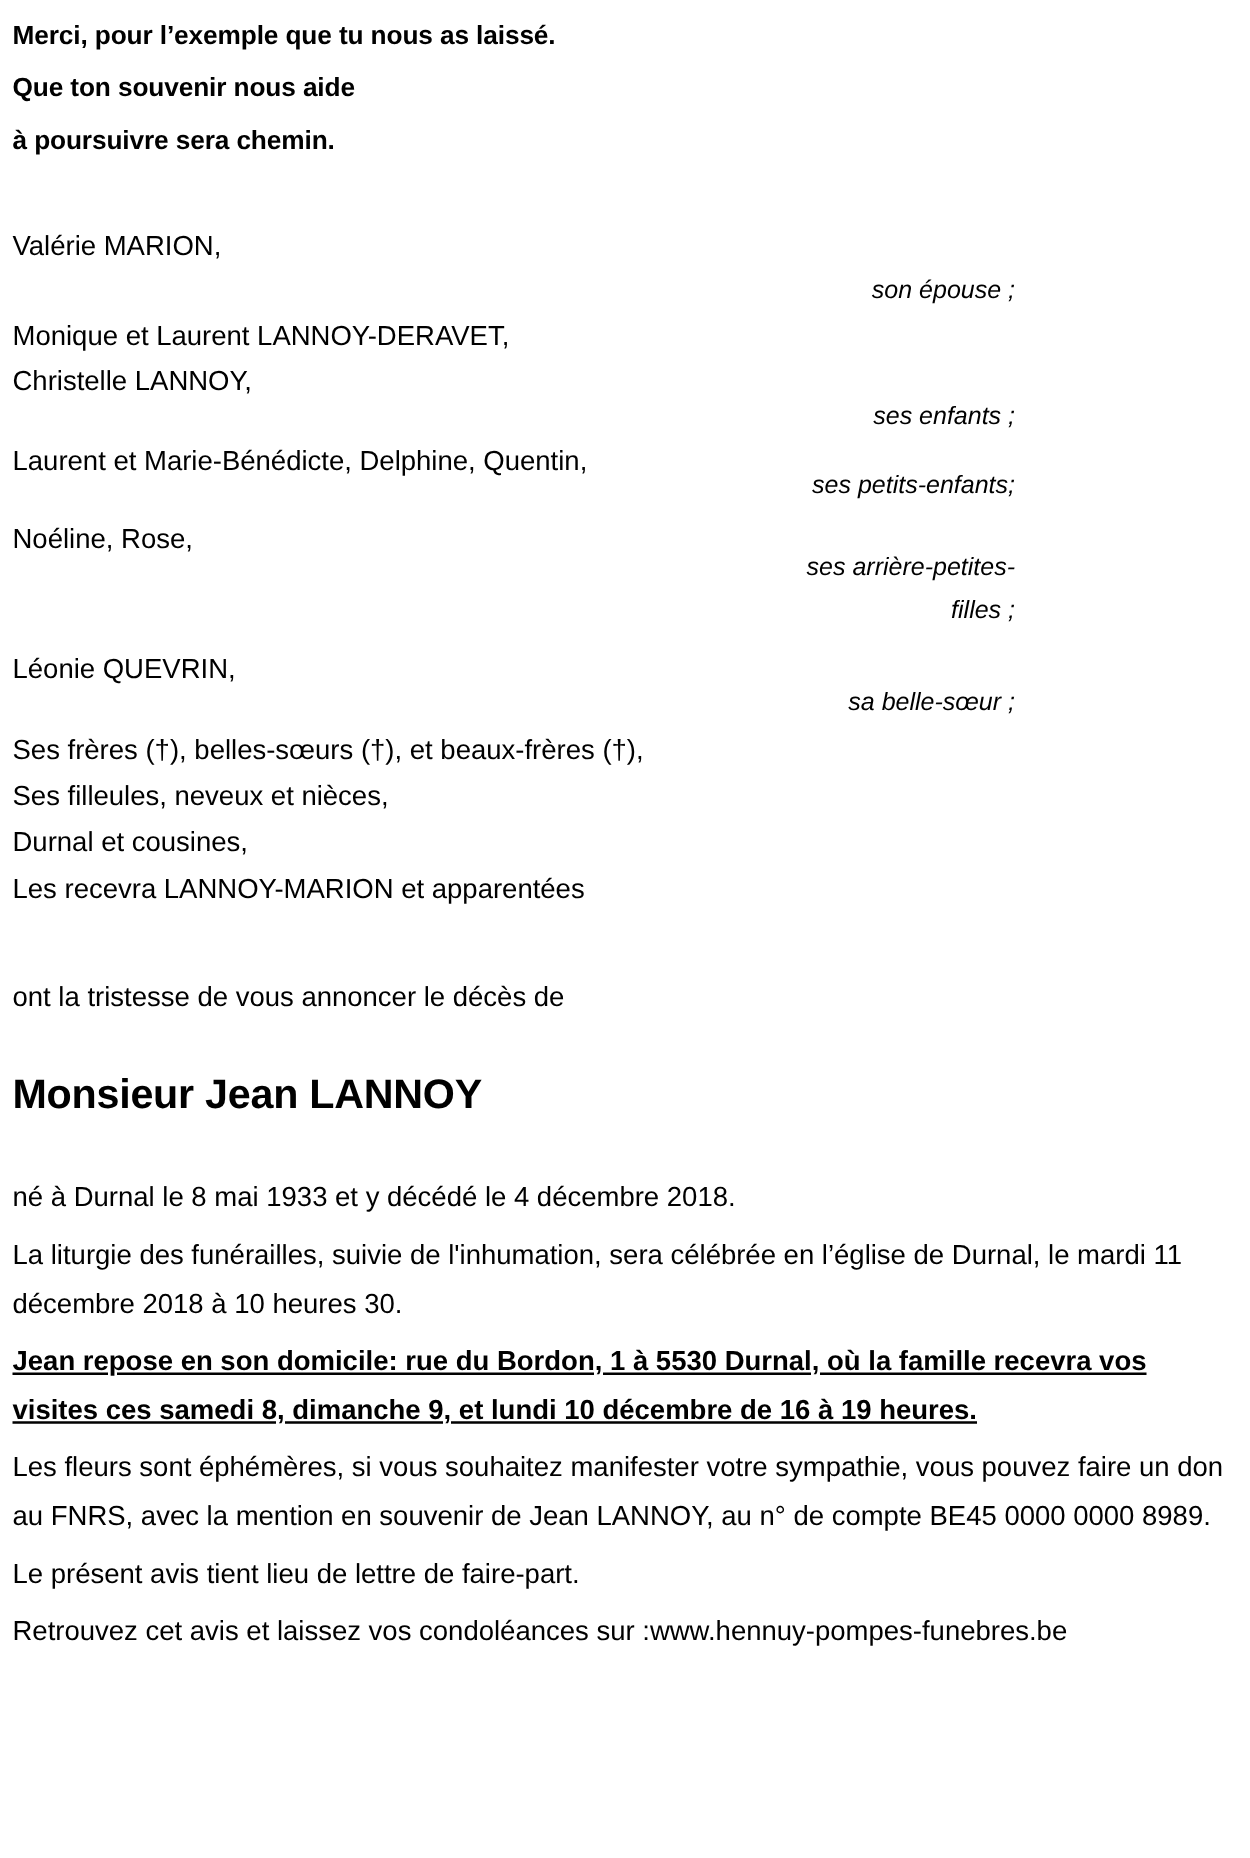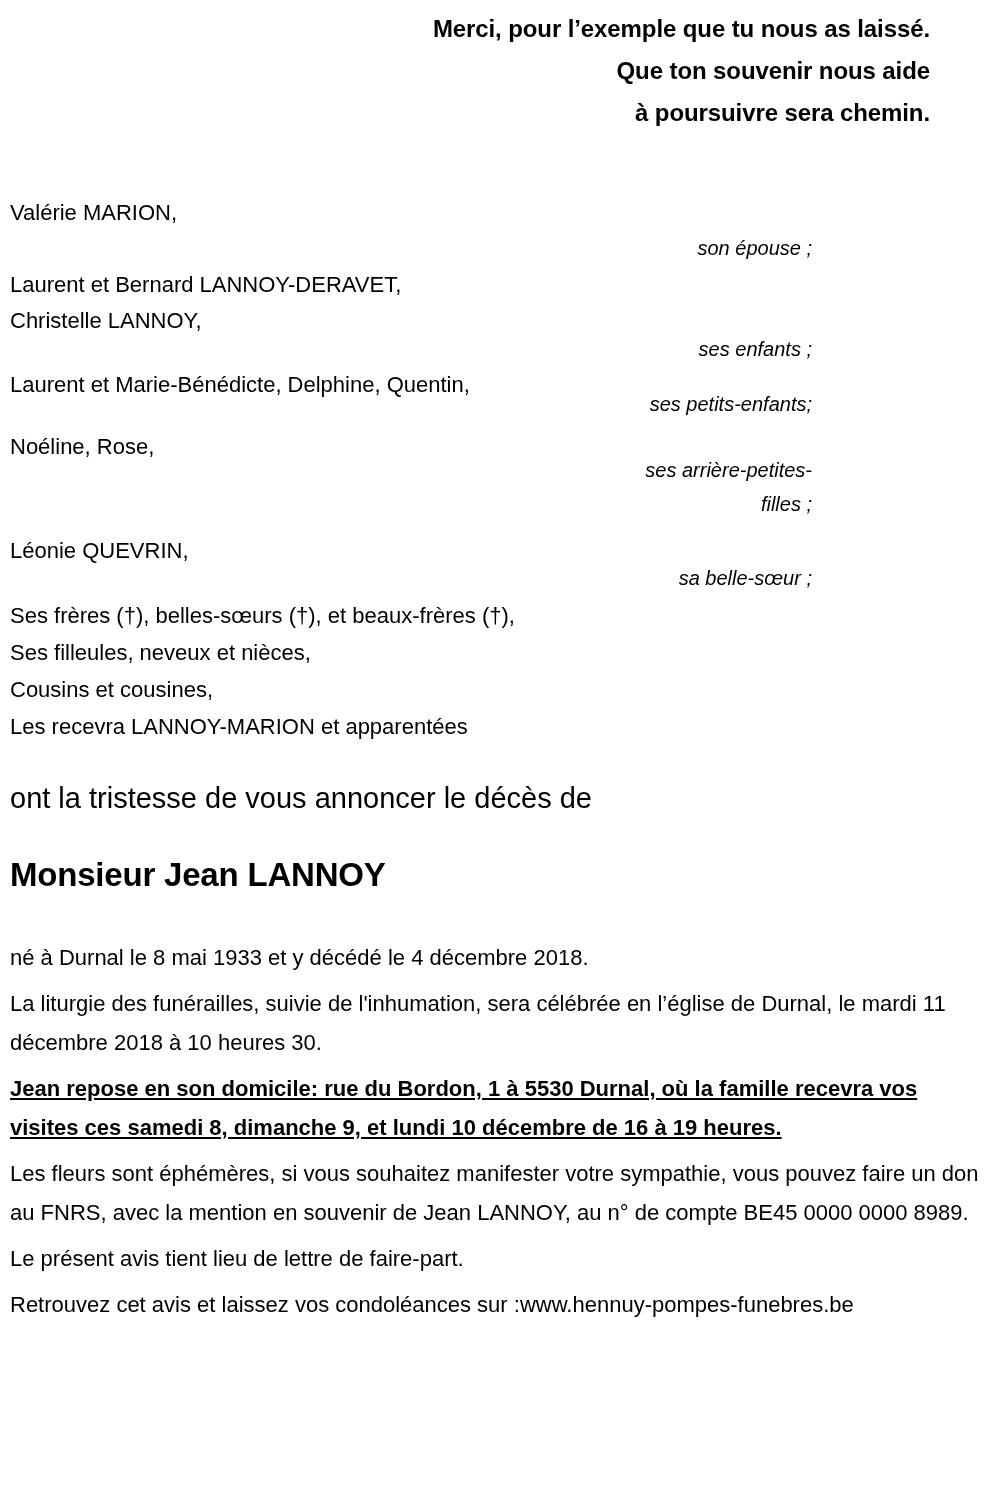--- a/index.html
+++ b/index.html
@@ -25,33 +25,32 @@
   }
 
   
   .verse {
     position: absolute;
     left: 10px;
     top: 8px;
     width: 920px;
   }
   .verse-line {
-    font-size: 24px;
+    font-size: 21px;
     font-weight: bold;
     line-height: 42px;
     letter-spacing: -0.1px;
     white-space: nowrap;
-    text-align: right;
   }
 
   
   .family {
     position: absolute;
     left: 0;
-    top: 202px;
+    top: 186px;
     width: 820px;
     height: 600px;
   }
   .fam-left {
     position: absolute;
     left: 10px;
     top: 0;
     width: 700px;
   }
   .fam-right {
@@ -76,21 +75,21 @@
     font-style: italic;
     line-height: 22px;
     white-space: nowrap;
   }
 
   
   .announce {
     position: absolute;
     left: 10px;
     top: 786px;
-    font-size: 29px;
+    font-size: 22px;
     line-height: 24px;
     white-space: nowrap;
   }
 
   
   .deceased-name {
     position: absolute;
     left: 10px;
     top: 857px;
     font-size: 33px;
@@ -128,28 +127,28 @@
   <div class="verse">
     <div class="verse-line">Merci, pour l’exemple que tu nous as laissé.</div>
     <div class="verse-line">Que ton souvenir nous aide</div>
     <div class="verse-line">à poursuivre sera chemin.</div>
   </div>
 
   <div class="family">
 
     <div class="fam-left">
       <div class="name-line" style="top:0px">Valérie MARION,</div>
-      <div class="name-line" style="top:72px">Laurent et Bernard LANNOY-DERAVET,</div>
+      <div class="name-line" style="top:72px">Monique et Laurent LANNOY-DERAVET,</div>
       <div class="name-line" style="top:108px">Christelle LANNOY,</div>
       <div class="name-line" style="top:172px">Laurent et Marie-Bénédicte, Delphine, Quentin,</div>
       <div class="name-line" style="top:234px">Noéline, Rose,</div>
       <div class="name-line" style="top:338px">Léonie QUEVRIN,</div>
       <div class="name-line" style="top:403px">Ses frères (†), belles-sœurs (†), et beaux-frères (†),</div>
       <div class="name-line" style="top:440px">Ses filleules, neveux et nièces,</div>
-      <div class="name-line" style="top:477px">Cousins et cousines,</div>
+      <div class="name-line" style="top:477px">Durnal et cousines,</div>
       <div class="name-line" style="top:514px">Les recevra LANNOY-MARION et apparentées</div>
     </div>
 
     <div class="fam-right">
       <div class="rel-line" style="top:35px">son épouse ;</div>
       <div class="rel-line" style="top:136px">ses enfants ;</div>
       <div class="rel-line" style="top:191px">ses petits-enfants;</div>
       <div class="rel-line" style="top:257px">ses arrière-petites-</div>
       <div class="rel-line" style="top:291px">filles ;</div>
       <div class="rel-line" style="top:365px">sa belle-sœur ;</div>

